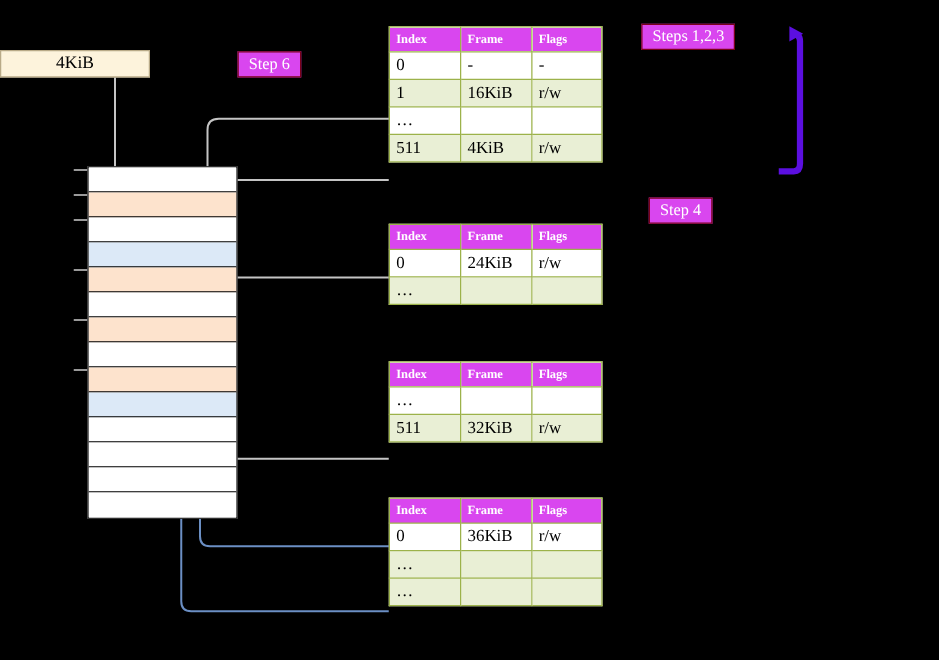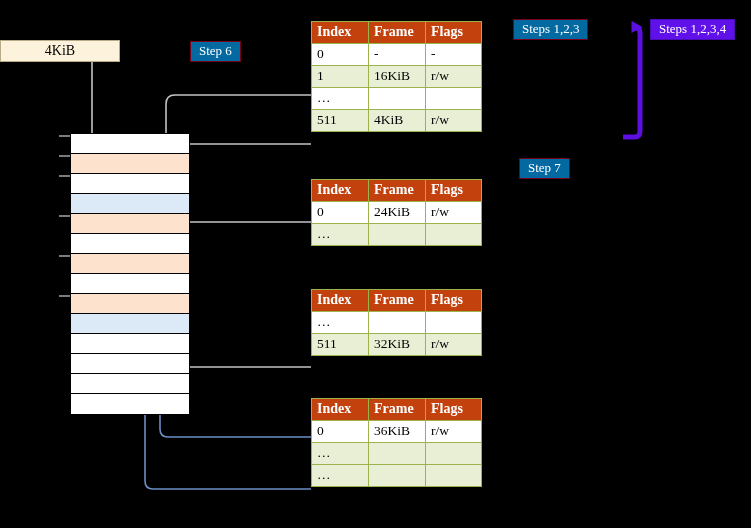--- a/index.html
+++ b/index.html
@@ -52,21 +52,21 @@
     display: flex;
     align-items: center;
     justify-content: center;
     font-size: 13px;
     color: #ffffff;
     padding: 1px 8px 2px 8px;
     white-space: nowrap;
     line-height: 1.25;
   }
   .badge.red {
-    background: #0369a1;
+    background: #d946ef;
     border: 1px solid #7a0019;
     font-family: Liberation Serif, serif;
   }
   .badge.purple {
     background: #6010e8;
     border: 1px solid #4a0cb4;
   }
   #badge-step0   { left: 190px; top: 41px; }
   #badge-steps123{ left: 513px; top: 19px; }
   #badge-steps1234{ left: 650px; top: 19px; }
@@ -106,24 +106,24 @@
     border: 1px solid #9cb24a;
     padding: 2px 5px 3px 5px;
     text-align: left;
     font-weight: normal;
     height: 20px;
     box-sizing: border-box;
     overflow: hidden;
     white-space: nowrap;
   }
   .pt th {
-    background: #c2410c;
+    background: #d946ef;
     color: #ffffff;
     font-weight: bold;
-    font-size: 14px;
+    font-size: 10px;
     margin-top: 11px;
   }
   .pt td { background: #ffffff; color: #000000; }
   .pt tr.alt td { background: #e9efd5; }
   .pt td.hl { background: #fdfaa8; }
   .pt col.c-index { width: 57px; }
   .pt col.c-frame { width: 57px; }
   .pt col.c-flags { width: 56px; }
 
   #pt0 { left: 311px; top: 21px;  width: 170px; }
@@ -194,22 +194,21 @@
       <line x1="59" y1="216" x2="70" y2="216"></line>
       <line x1="59" y1="256" x2="70" y2="256"></line>
       <line x1="59" y1="296" x2="70" y2="296"></line>
     </g>
   </svg>
 
   <div class="mem-label-box">4KiB</div>
 
   <div id="badge-step0" class="badge red">Step 6</div>
   <div id="badge-steps123" class="badge red">Steps 1,2,3</div>
-  <div id="badge-steps1234" class="badge purple">Steps 1,2,3,4</div>
-  <div id="badge-step4" class="badge red">Step 7</div>
+  <div id="badge-step4" class="badge red">Step 4</div>
 
   <div id="mem-grid">
       <div class="mem-row"></div>
       <div class="mem-row orange"></div>
       <div class="mem-row"></div>
       <div class="mem-row blue"></div>
       <div class="mem-row orange"></div>
       <div class="mem-row"></div>
       <div class="mem-row orange"></div>
       <div class="mem-row"></div>

